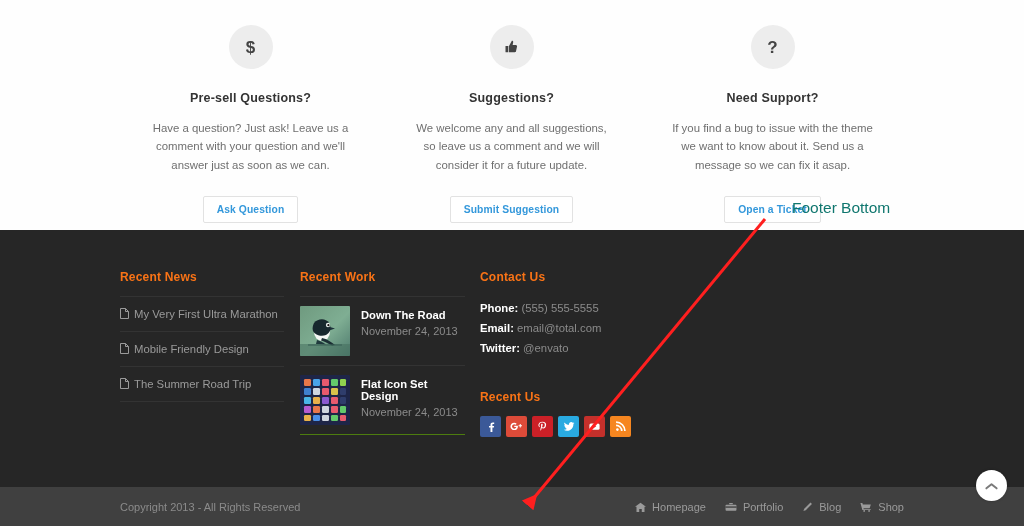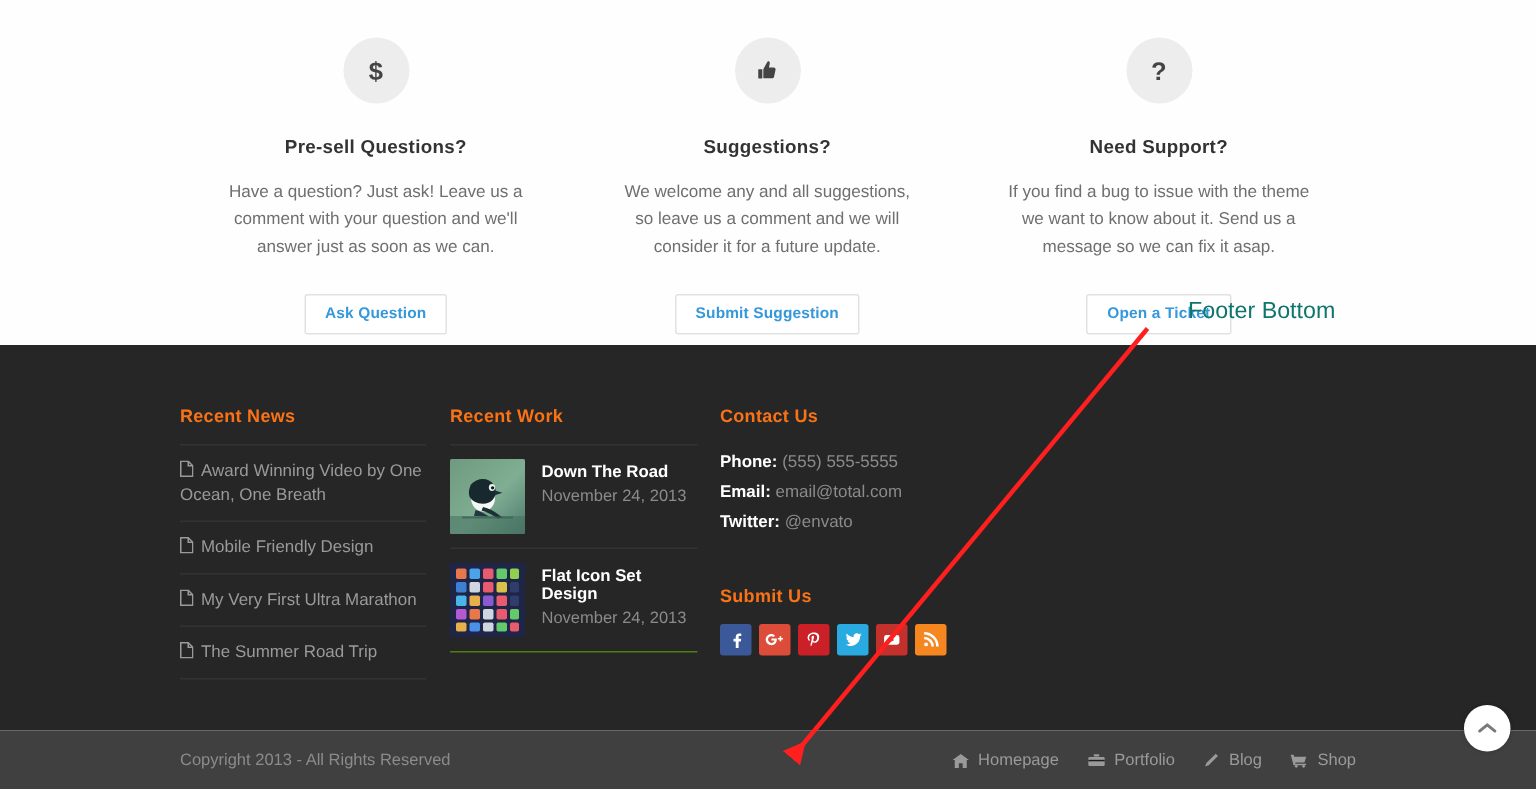--- a/index.html
+++ b/index.html
@@ -183,29 +183,25 @@
   <div class="footer">
     <div class="footer-inner">
 
 
       <div class="fcol fcol-2">
         <div class="fhead">Recent News</div>
         <ul class="news-list">
           <li><span class="doc-ico"><svg width="9" height="11" viewBox="0 0 9 11" fill="none" stroke="#9a9a9a" stroke-width="1">
                   <path d="M.5.5h5l3 3v7h-8z"></path>
                   <path d="M5.5.5v3h3"></path>
-                </svg></span><span>Award Winning Video by One Ocean, One Breath</span></li>
+                </svg></span><span>My Very First Ultra Marathon</span></li>
           <li><span class="doc-ico"><svg width="9" height="11" viewBox="0 0 9 11" fill="none" stroke="#9a9a9a" stroke-width="1">
                   <path d="M.5.5h5l3 3v7h-8z"></path>
                   <path d="M5.5.5v3h3"></path>
                 </svg></span><span>Mobile Friendly Design</span></li>
-          <li><span class="doc-ico"><svg width="9" height="11" viewBox="0 0 9 11" fill="none" stroke="#9a9a9a" stroke-width="1">
-                  <path d="M.5.5h5l3 3v7h-8z"></path>
-                  <path d="M5.5.5v3h3"></path>
-                </svg></span><span>My Very First Ultra Marathon</span></li>
           <li><span class="doc-ico"><svg width="9" height="11" viewBox="0 0 9 11" fill="none" stroke="#9a9a9a" stroke-width="1">
                   <path d="M.5.5h5l3 3v7h-8z"></path>
                   <path d="M5.5.5v3h3"></path>
                 </svg></span><span>The Summer Road Trip</span></li>
         </ul>
       </div>
 
       <div class="fcol fcol-3">
         <div class="fhead">Recent Work</div>
         <ul class="work-list">
@@ -291,21 +287,21 @@
           <div class="contact-line">
             <b>Email:</b>
             <span>email@total.com</span>
           </div>
           <div class="contact-line">
             <b>Twitter:</b>
             <span>@envato</span>
           </div>
         </div>
 
-        <div class="fhead follow-head">Submit Us</div>
+        <div class="fhead follow-head">Recent Us</div>
         <div class="social">
           <span class="sbtn" style="background:#3b5998">
             <svg width="11" height="11" viewBox="0 0 11 11" fill="#fff">
                 <path d="M7.4 11V6.6h1.5l.2-1.7H7.4V3.8c0-.5.1-.8.8-.8h1V1.5C9 1.4 8.4 1.4 7.8 1.4c-1.4 0-2.3.8-2.3 2.3v1.2H4v1.7h1.5V11z"></path>
               </svg>
           </span>
           <span class="sbtn" style="background:#dd4b39">
             <svg width="13" height="11" viewBox="0 0 14 11" fill="#fff">
                 <path d="M4.6 4.6v1.5h2.2c-.1.9-1 1.7-2.2 1.7-1.3 0-2.4-1.1-2.4-2.4S3.3 3 4.6 3c.6 0 1.1.2 1.5.6l1.1-1.1C6.5 1.8 5.6 1.4 4.6 1.4 2.3 1.4.5 3.2.5 5.4s1.8 4 4.1 4c2.4 0 3.9-1.7 3.9-4 0-.3 0-.5-.1-.8z"></path>
                 <path d="M11.6 4.2V2.9h-1.1v1.3H9.2v1.1h1.3v1.3h1.1V5.3h1.3V4.2z"></path>

